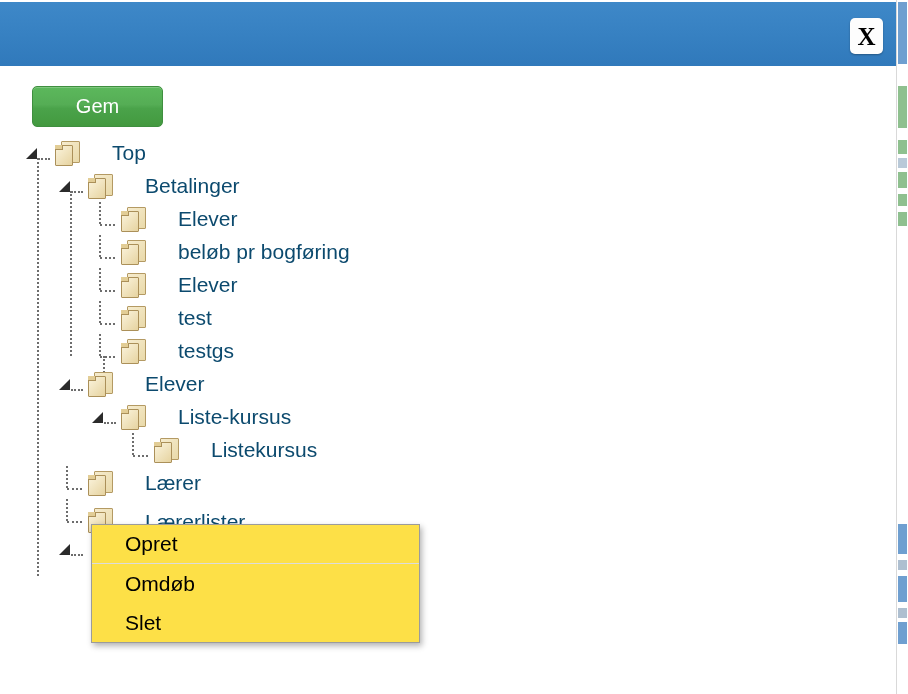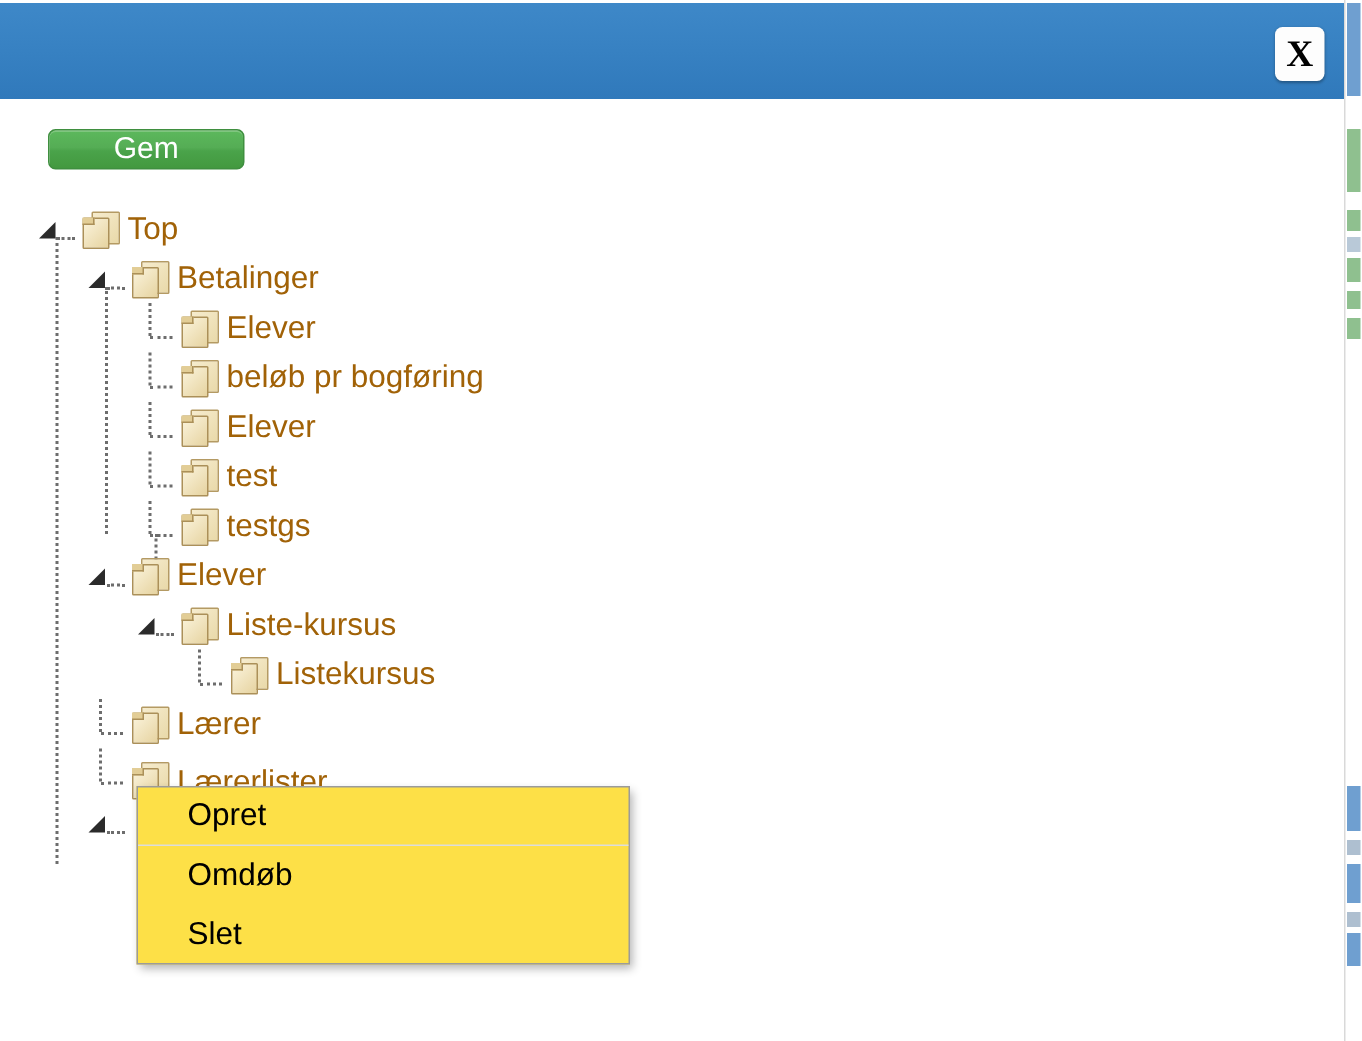--- a/index.html
+++ b/index.html
@@ -63,21 +63,21 @@
     font-family: "Liberation Serif", serif;
     letter-spacing: 0;
   }
 
   
   #save-button {
     position: absolute;
     left: 32px;
     top: 86px;
     width: 131px;
-    height: 27px;
+    height: 41px;
     border: 1px solid #3f8f3f;
     border-radius: 5px;
     background: linear-gradient(to bottom, #5cb85c 0%, #55ad55 45%, #4aa34a 55%, #43993f 100%);
     color: #ffffff;
     font-size: 20px;
     cursor: pointer;
     display: flex;
     align-items: center;
     justify-content: center;
     box-shadow: inset 0 1px 0 rgba(255,255,255,0.22);
@@ -96,23 +96,24 @@
   .tree-row {
     position: relative;
     height: 33px;
     display: flex;
     align-items: center;
     white-space: nowrap;
     cursor: default;
   }
   .tree-label {
     font-size: 21px;
-    color: #a16207;
+    color: #0c4a6e;
     line-height: 1;
-    padding-left: 5px;
+    padding-left: 20px;
+    margin-left: 12px;
   }
 
   
   .vline {
     position: absolute;
     width: 0;
     border-left: 2px dotted #6d6d6d;
   }
 
   

